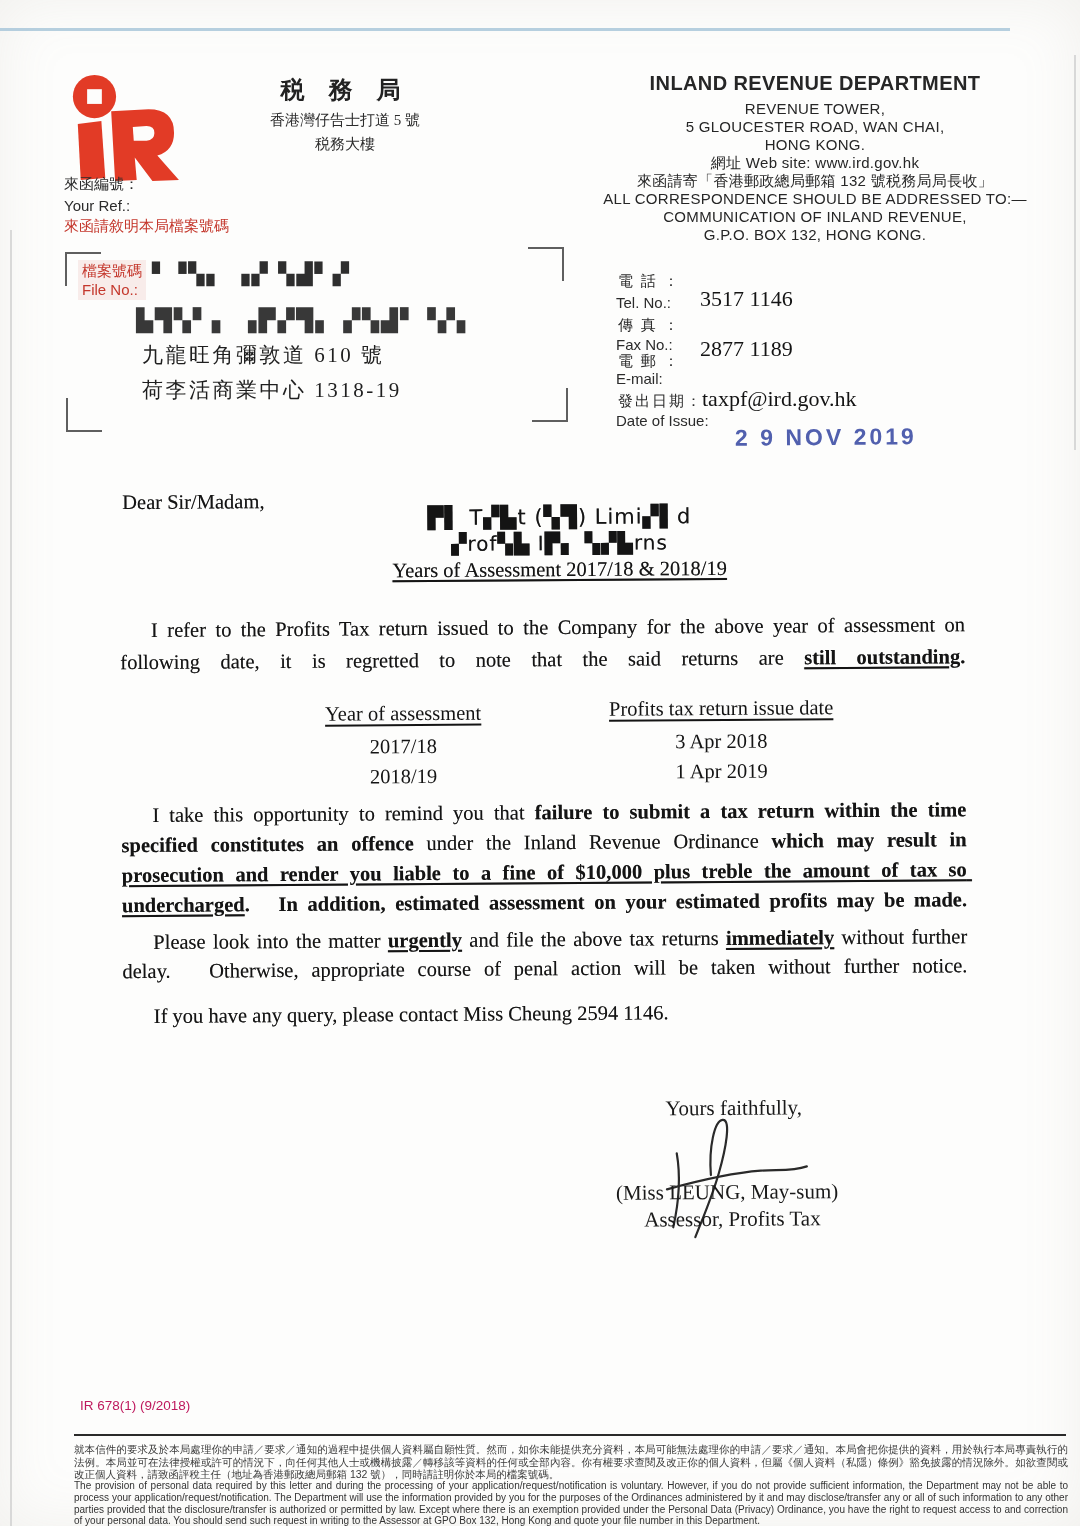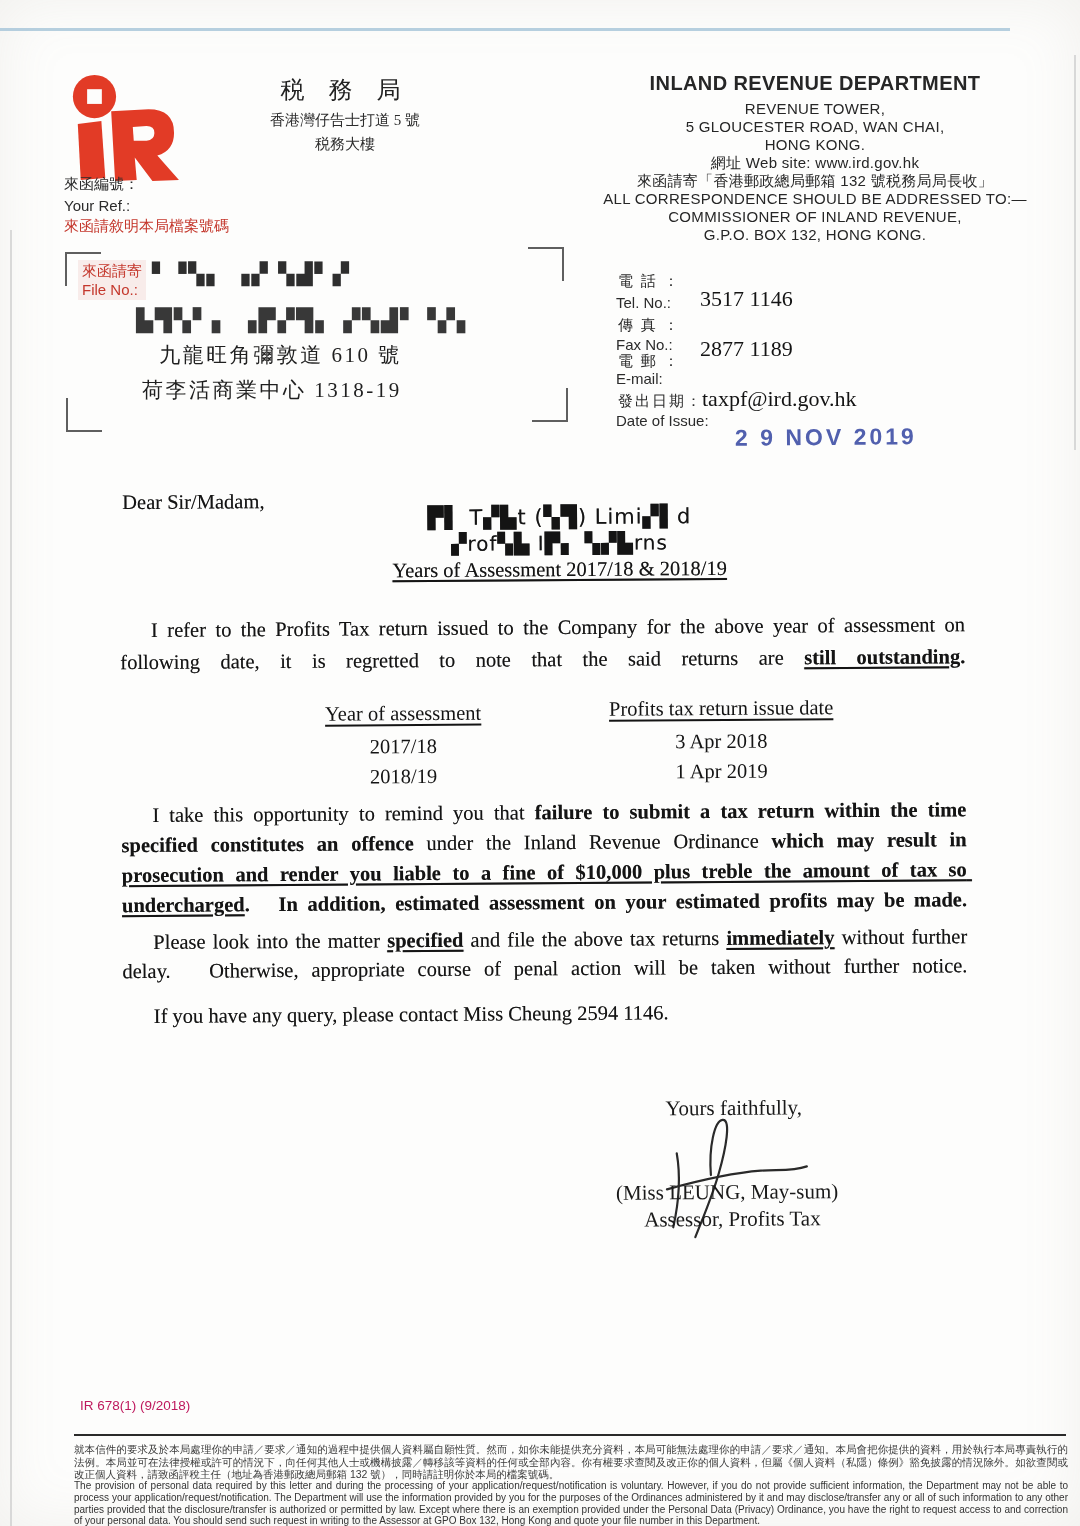--- a/index.html
+++ b/index.html
@@ -10,40 +10,40 @@
     font-family:"Liberation Serif", serif;color:#1a1a1a;
   }
   .abs{position:absolute;}
   
   .art-top{left:0;top:28px;width:1010px;height:3px;background:#a9c7d9;opacity:.85;}
   .art-left{left:10px;top:230px;width:2px;height:1296px;background:#cccccc;opacity:.7;}
   .art-right{left:1074px;top:55px;width:2px;height:395px;background:#d2d2d2;opacity:.85;}
   
   .logo{left:62px;top:72px;}
   .hdr-cn{left:200px;top:74px;width:290px;text-align:center;}
-  .hdr-cn-title{font-size:24px;letter-spacing:9px;color:#222;font-family:"Liberation Serif",serif;}
+  .hdr-cn-title{font-size:24px;letter-spacing:9px;color:#222;font-family:"Liberation Serif",serif;font-weight:bold;}
   .hdr-cn-a{font-size:15px;margin-top:5px;color:#2c2c2c;}
   .hdr-en{left:585px;top:72px;width:460px;text-align:center;font-family:"Liberation Sans",sans-serif;color:#262626;}
   .hdr-en-title{font-size:20px;font-weight:bold;letter-spacing:.4px;margin-bottom:5px;}
   .hdr-en-l{font-size:15px;line-height:18px;letter-spacing:.3px;}
   .ref{left:64px;top:174px;width:480px;}
   .ref-l{font-size:15px;line-height:21px;color:#2b2b2b;font-family:Liberation Sans, sans-serif;}
   .red{color:#c4372c !important;}
   
   .corner{position:absolute;width:34px;height:32px;border:0 solid #5f5f5f;}
   .c-tl{left:65px;top:252px;border-left-width:2px;border-top-width:2px;}
   .c-tr{left:528px;top:247px;border-right-width:2px;border-top-width:2px;}
   .c-bl{left:66px;top:398px;border-left-width:2px;border-bottom-width:2px;}
   .c-br{left:532px;top:388px;border-right-width:2px;border-bottom-width:2px;}
   .file-label{left:78px;top:260px;background:#f8ecea;padding:1px 4px;}
   .file-label div{font-size:15px;line-height:19px;font-family:"Liberation Sans",sans-serif;}
   .mosaic{font-family:"DejaVu Sans",sans-serif;color:#2e2e2e;letter-spacing:2px;}
   .file-no{left:152px;top:262px;font-size:21px;}
   .recipient{left:136px;top:308px;font-size:22px;color:#383838;}
-  .addr-cn{left:142px;top:338px;font-size:21px;letter-spacing:2.5px;color:#1f1f1f;line-height:35px;text-align:right;}
+  .addr-cn{left:142px;top:338px;font-size:21px;letter-spacing:2.5px;color:#1f1f1f;line-height:35px;}
   
   .lab-cn{font-size:15px;letter-spacing:2px;color:#2b2b2b;}
   .lab-en{font-size:15px;font-family:"Liberation Sans",sans-serif;color:#2b2b2b;}
   .val{font-size:22px;color:#141414;}
   .stamp{left:735px;top:424px;font-family:"Liberation Sans",sans-serif;font-weight:bold;
          font-size:23px;letter-spacing:3px;color:#4353a8;opacity:.92;transform:rotate(-.5deg);}
   
   .body-rot{left:0;top:0;width:1080px;height:1526px;transform:rotate(-.4deg);transform-origin:140px 620px;}
   .serif20{font-size:20.5px;line-height:32px;color:#141414;text-shadow:0 0 .5px rgba(40,40,40,.55);}
   .para{width:845px;text-align:justify;text-align-last:justify;white-space:pre-wrap;}
@@ -85,37 +85,37 @@
   </div>
 
   <div class="abs hdr-en">
     <div class="hdr-en-title">INLAND REVENUE DEPARTMENT</div>
     <div class="hdr-en-l">REVENUE  TOWER,</div>
     <div class="hdr-en-l">5 GLOUCESTER ROAD, WAN CHAI,</div>
     <div class="hdr-en-l">HONG KONG.</div>
     <div class="hdr-en-l">網址 Web site: www.ird.gov.hk</div>
     <div class="hdr-en-l">來函請寄「香港郵政總局郵箱 132 號税務局局長收」</div>
     <div class="hdr-en-l">ALL CORRESPONDENCE SHOULD BE ADDRESSED TO:—</div>
-    <div class="hdr-en-l">COMMISSIONER OF INLAND REVENUE,</div>
+    <div class="hdr-en-l">COMMUNICATION OF INLAND REVENUE,</div>
     <div class="hdr-en-l">G.P.O. BOX 132, HONG KONG.</div>
   </div>
 
   <div class="abs ref">
     <div class="ref-l" style="font-family:'Liberation Serif',serif">來函編號：</div>
     <div class="ref-l">Your Ref.:</div>
     <div class="ref-l red" style="font-family:'Liberation Serif',serif">來函請敘明本局檔案號碼</div>
   </div>
 
   <div class="corner c-tl"></div>
   <div class="corner c-tr"></div>
   <div class="corner c-bl"></div>
   <div class="corner c-br"></div>
 
   <div class="abs file-label">
-    <div class="red">來函請寄</div>
+    <div class="red">檔案號碼</div>
     <div class="red">File No.:</div>
   </div>
   <div class="abs mosaic file-no">▘▝▚▖ ▗▞ ▚▟▘▞</div>
   <div class="abs mosaic recipient">▙▜▚▘▖ ▗▛▞▜▖ ▞▚▟▘▝▞▖</div>
   <div class="abs addr-cn">
     <div>九龍旺角彌敦道 610 號</div>
     <div>荷李活商業中心 1318-19</div>
   </div>
 
   <div class="abs lab-cn" style="left:618px;top:272px">電 話 ：</div>
@@ -147,21 +147,21 @@
       <div>2018/19</div>
     </div>
     <div class="abs tbl-col" style="left:578px;top:697px;width:285px">
       <div class="tbl-h">Profits tax return issue date</div>
       <div>3 Apr 2018</div>
       <div>1 Apr 2019</div>
     </div>
 
     <div class="abs serif20 para indent" style="left:120px;top:800px;line-height:30px"><span>I take this opportunity to remind you that </span><span class="b">failure to submit a tax return within the time specified constitutes an offence</span><span> under the Inland Revenue Ordinance </span><span class="b">which may result in </span><span class="b u">prosecution and render you liable to a fine of $10,000 plus treble the amount of tax so undercharged</span><span class="b">.   In addition, estimated assessment on your estimated profits may be made.</span></div>
 
-    <div class="abs serif20 para indent" style="left:120px;top:928px;line-height:29px"><span>Please look into the matter </span><span class="b u">specified</span><span> and file the above tax returns </span><span class="b u">immediately</span><span> without further delay.   Otherwise, appropriate course of penal action will be taken without further notice.</span></div>
+    <div class="abs serif20 para indent" style="left:120px;top:928px;line-height:29px"><span>Please look into the matter </span><span class="b u">urgently</span><span> and file the above tax returns </span><span class="b u">immediately</span><span> without further delay.   Otherwise, appropriate course of penal action will be taken without further notice.</span></div>
 
     <div class="abs serif20 indent" style="left:120px;top:1000px">If you have any query, please contact Miss Cheung 2594 1146.</div>
 
     <div class="abs sig-name" style="left:662px;top:1100px">Yours faithfully,</div>
 
     <svg class="abs" style="left:645px;top:1115px" width="175" height="130" viewBox="0 0 175 130">
       <g fill="none" stroke="#2a2a2a" stroke-width="2.2" stroke-linecap="round">
         <path d="M62 64 C60 36 66 10 74 9 C83 8 77 38 70 62 C63 86 54 106 46 126"></path>
         <path d="M28 42 C32 66 30 90 24 116"></path>
         <path d="M18 78 C48 70 82 62 112 60 C130 59 144 61 158 56"></path>

